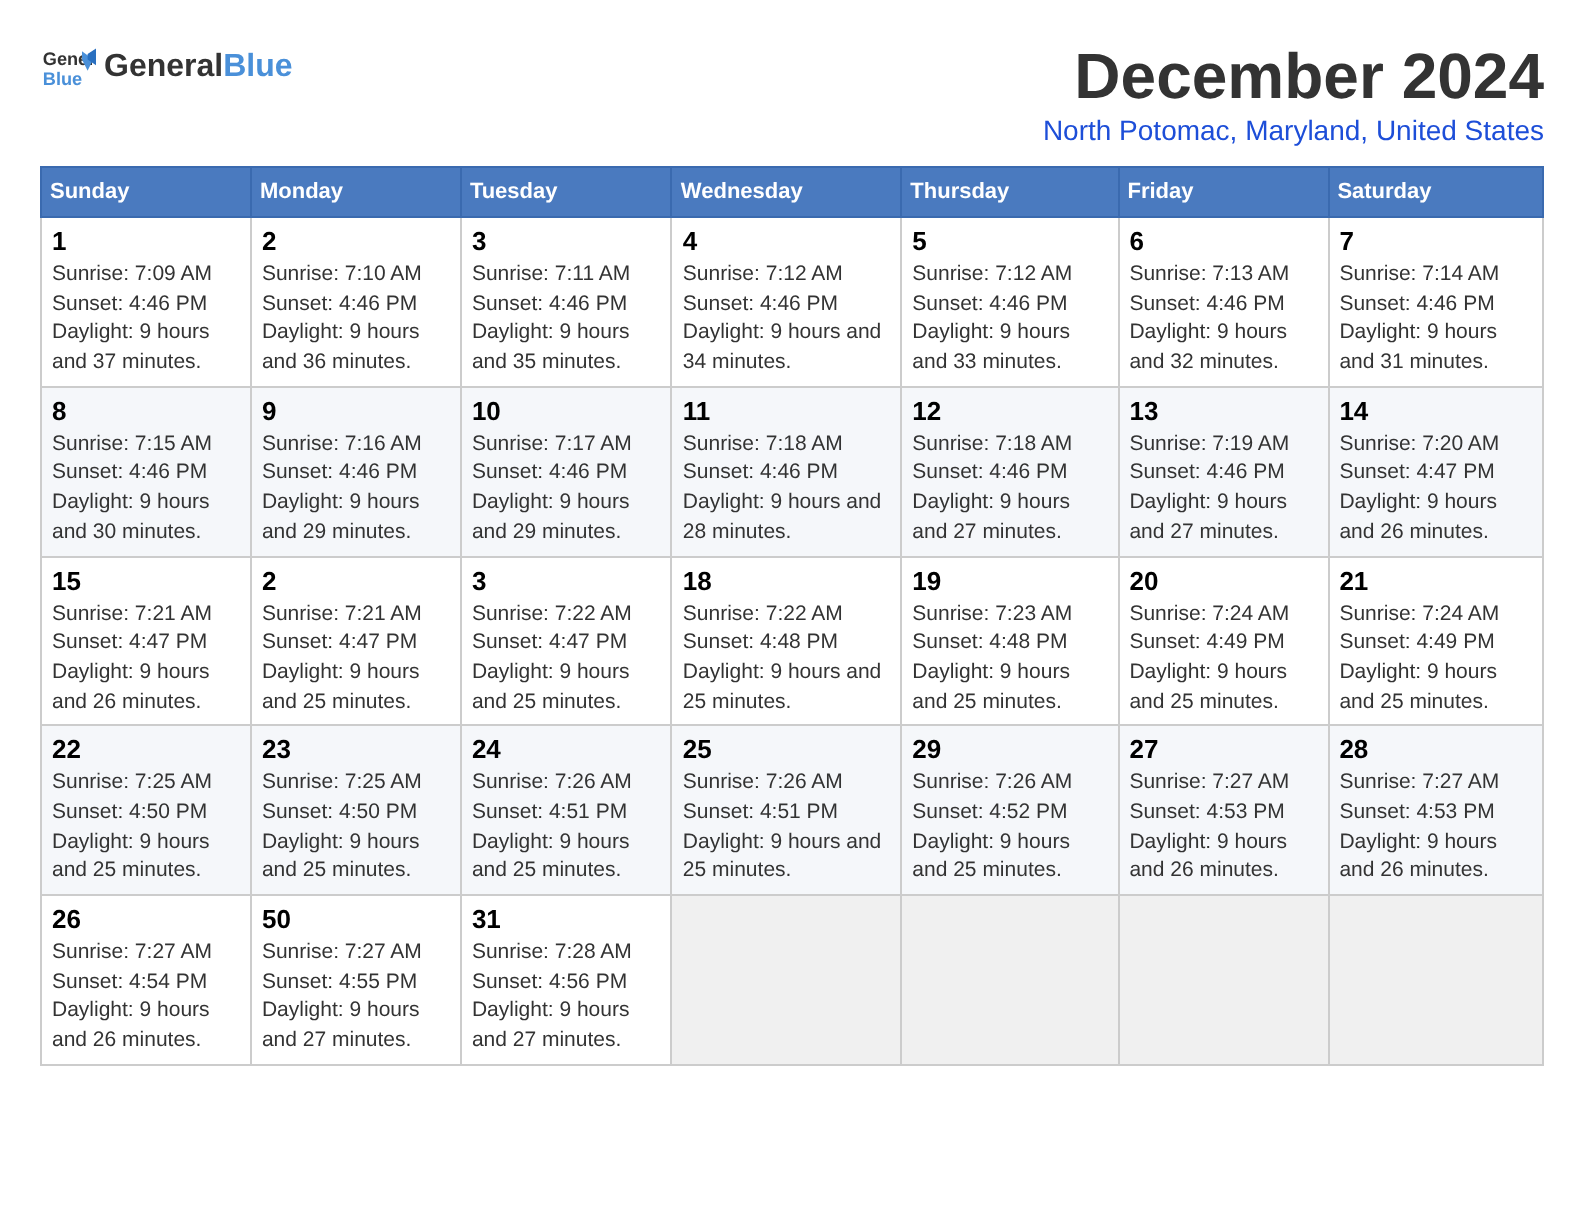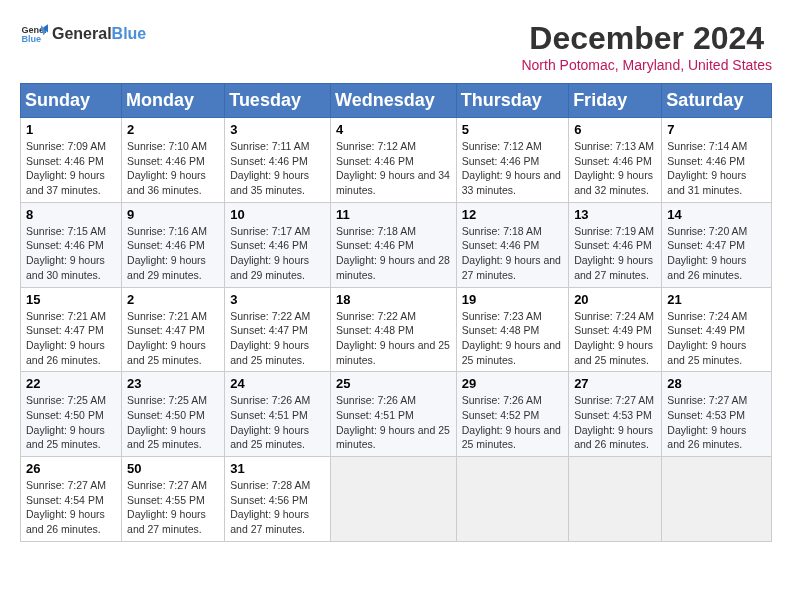--- a/index.html
+++ b/index.html
@@ -19,42 +19,42 @@
     .logo {
       display: flex;
       align-items: center;
       gap: 4px;
     }
     .logo-icon {
       width: 28px;
       height: 28px;
     }
     .title-area {
-      text-align: center;
+      text-align: right;
     }
     .main-title {
       font-size: 32px;
       font-weight: bold;
       color: #333;
     }
     .subtitle {
       font-size: 14px;
-      color: #be185d;
+      color: #1d4ed8;
     }
     table {
       width: 100%;
       border-collapse: collapse;
       font-size: 11px;
     }
     thead tr th {
       background-color: #4a7abf;
       color: #fff;
       padding: 6px 4px;
       text-align: left;
-      font-size: 18px;
+      font-size: 11px;
       font-weight: bold;
       border: 1px solid #3a6aaf;
     }
     tbody tr td {
       border: 1px solid #ccc;
       padding: 4px 5px;
       vertical-align: top;
       background: #fff;
       min-height: 70px;
     }

